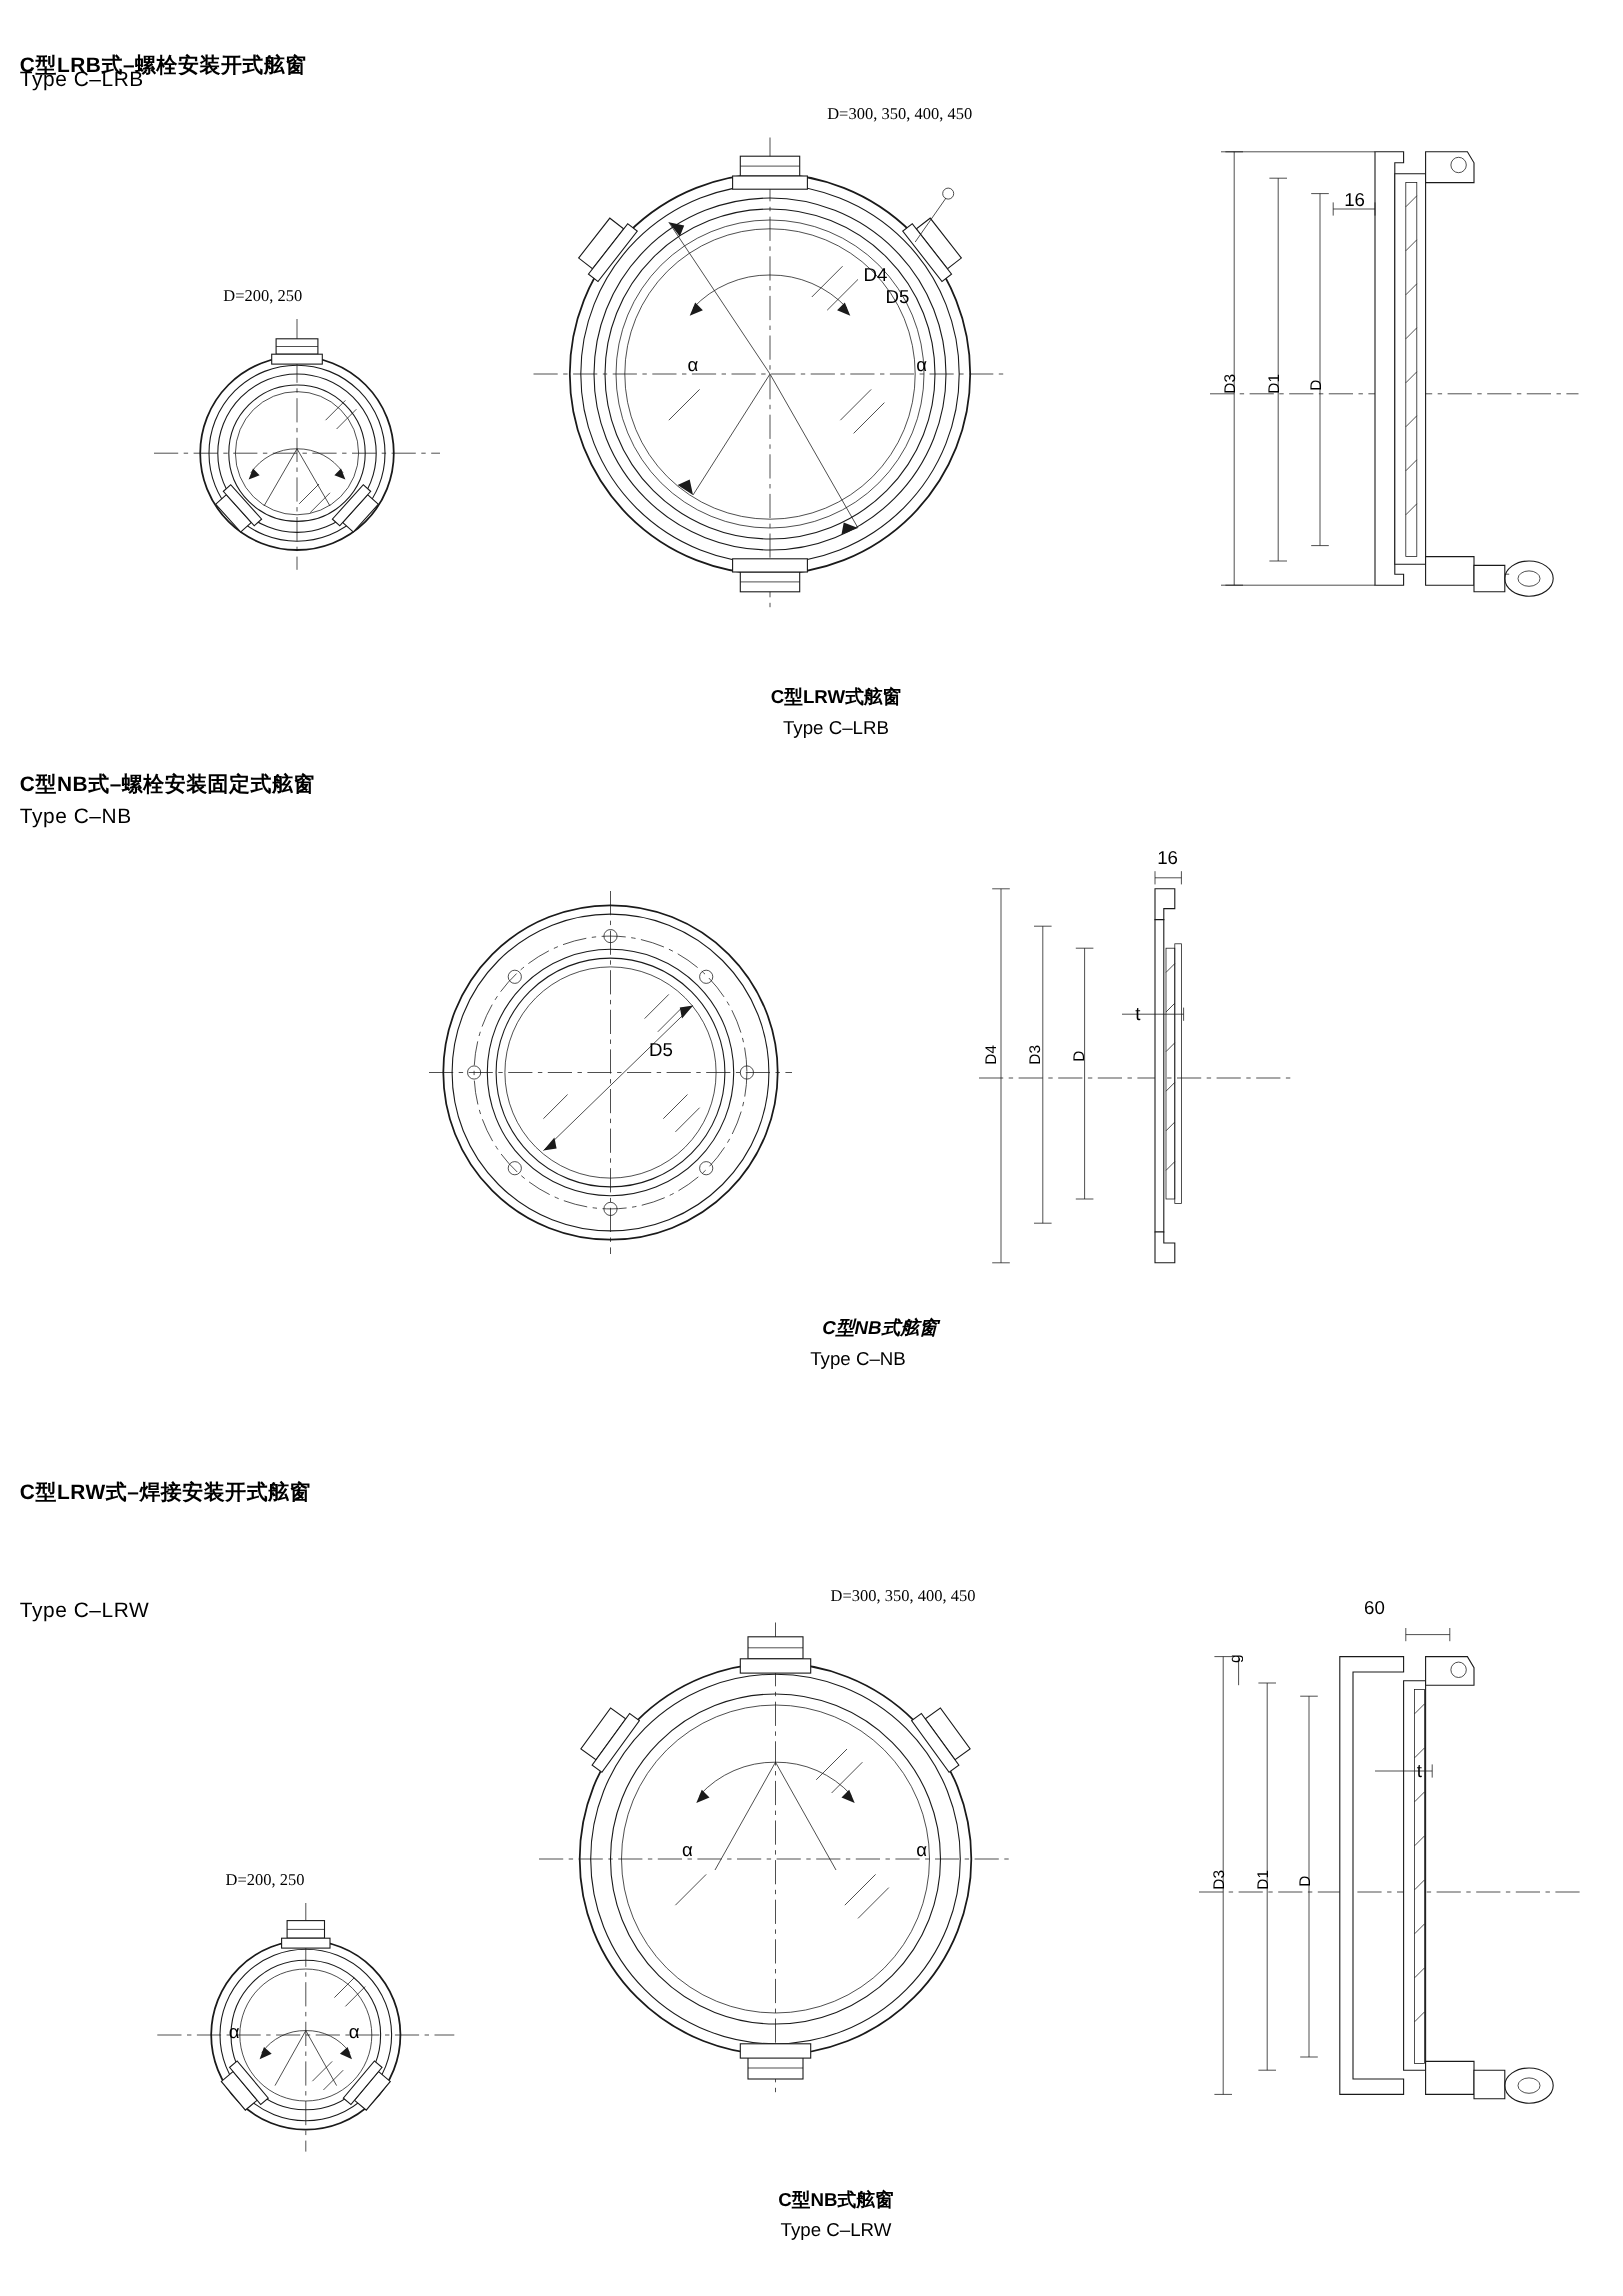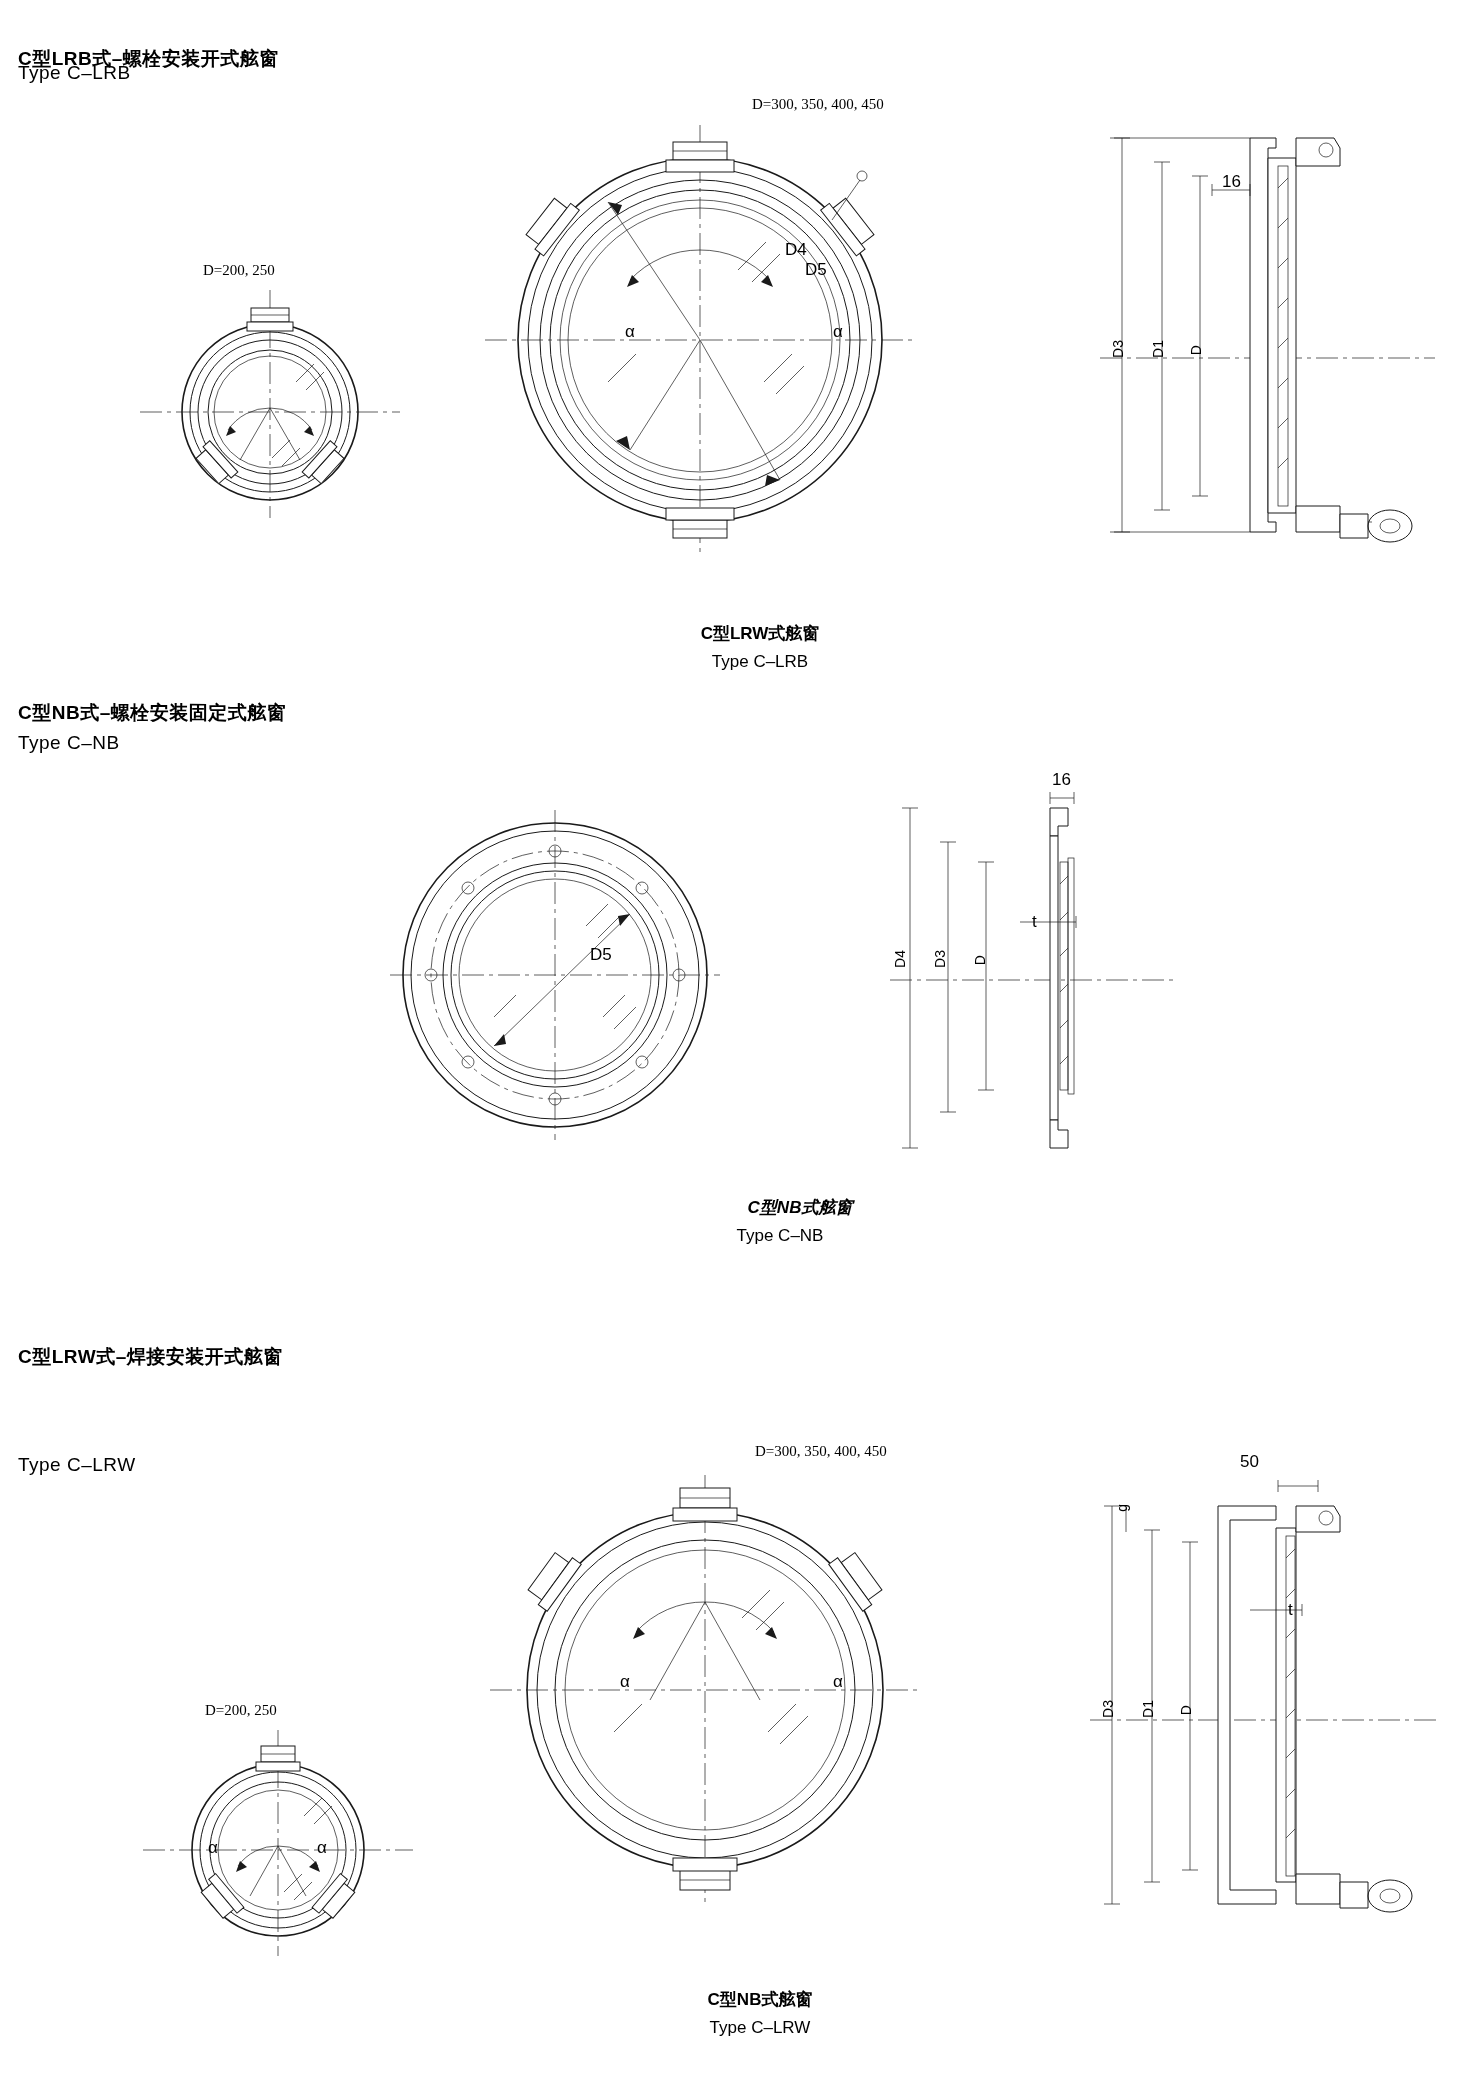--- a/index.html
+++ b/index.html
@@ -435,18 +435,18 @@
     <line x1="188" y1="10" x2="188" y2="22"></line>
         <line x1="228" y1="10" x2="228" y2="22"></line>
 
     <line x1="36" y1="36" x2="36" y2="62"></line>
 
     <line x1="160" y1="140" x2="212" y2="140"></line>
     <line x1="212" y1="134" x2="212" y2="146"></line>
   </g>
 </svg>
 </div>
-<div class="abs lbl-sm" style="left:1240px;top:1452px;">50</div>
+<div class="abs lbl-sm" style="left:1240px;top:1452px;">60</div>
 <div class="abs vert lbl-sm" style="left:1114px;top:1504px;">g</div>
 <div class="abs lbl-sm" style="left:1288px;top:1600px;">t</div>
 <div class="abs vert lbl-sm" style="left:1100px;top:1700px;">D3</div>
 <div class="abs vert lbl-sm" style="left:1140px;top:1700px;">D1</div>
 <div class="abs vert lbl-sm" style="left:1178px;top:1705px;">D</div>
 
 </body></html>

